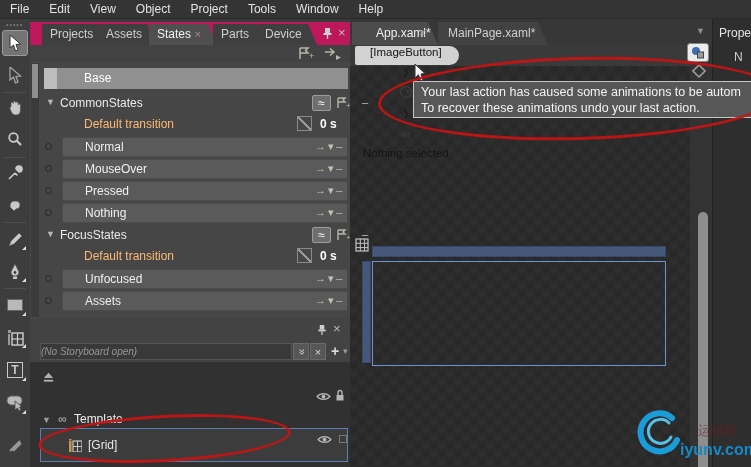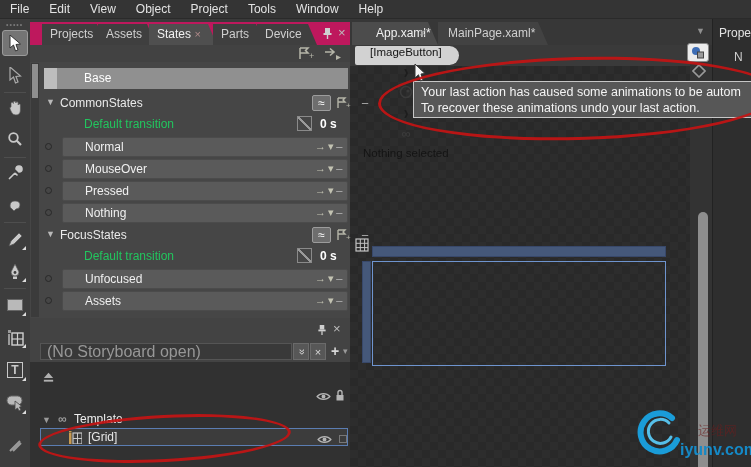--- a/index.html
+++ b/index.html
@@ -40,49 +40,49 @@
   .grp-hdr .car { position:absolute; left:2px; top:2px; color:#b9b9b9; font-size:9px; }
   .grp-hdr .nm { position:absolute; left:16px; top:1px; font-size:12px; color:#eaeaea; }
   .state-row { position:absolute; left:32px; width:286px; height:20px; background:#5a5a5a;
                border:1px solid #4b4b4b; border-radius:2px; }
   .state-row .lbl { position:absolute; left:22px; top:2px; font-size:12px; color:#f0f0f0; }
   .row-icons { position:absolute; right:4px; top:2px; display:flex; gap:2px;
                font-size:11px; color:#c3c3b2; }
   .dot { position:absolute; left:15px; width:7px; height:7px; border:1px solid #282828;
          border-radius:50%; }
   .trans-row { position:absolute; left:14px; width:304px; height:18px; }
-  .trans-row .lbl { position:absolute; left:40px; top:1px; font-size:12px; color:#22c55e; }
+  .trans-row .lbl { position:absolute; left:40px; top:1px; font-size:12px; color:#fdba74; }
   .trans-sq { position:absolute; left:253px; top:0; width:15px; height:15px;
               border:1px solid #8a8a8a;
               background:linear-gradient(to top right,transparent 46%,#9a9a9a 46%,#9a9a9a 54%,transparent 54%); }
   .trans-time { position:absolute; left:276px; top:1px; font-size:12px; color:#fff; font-weight:bold; }
   .ghdr-btn { position:absolute; top:0; width:19px; height:16px; background:#6e6e6e;
               border:1px solid #9c9c9c; border-radius:2px; display:flex;
               align-items:center; justify-content:center; color:#fff; font-size:12px; }
   .ghdr-flat { position:absolute; top:1px; width:18px; height:14px; display:flex;
                align-items:center; justify-content:center; color:#b5b5a8; }
   .minus { color:#a8a8a8; font-size:13px; }
 
   
   #obj-header { left:30px; top:318px; width:320px; height:24px; background:#434343; z-index:4;}
   .obj-tab { position:absolute; left:10px; top:2px; width:205px; height:22px; background:#525252;
              clip-path:polygon(0 0,calc(100% - 11px) 0,100% 100%,0 100%); }
   .obj-tab span { position:absolute; left:10px; top:3px; font-size:12px; color:#e8e8e8; }
   #storyboard-row { left:30px; top:342px; width:320px; height:20px; background:#434343; z-index:4;}
   .sb-box { position:absolute; left:10px; top:1px; width:252px; height:17px; background:#393939;
             border:1px solid #555; display:flex; align-items:center; }
-  .sb-box span { margin-left:6px; font-size:16px; color:#979797; }
+  .sb-box span { font-size:10px; color:#979797;font-style:italic; }
   .sb-btn { position:absolute; top:1px; width:16px; height:17px; background:#575757;
             border:1px solid #6a6a6a; display:flex; align-items:center; justify-content:center;
             color:#d8d8d8; font-size:11px; }
   #obj-tree { left:30px; top:362px; width:320px; height:105px; background:#313131; z-index:4;}
   .tree-root { position:absolute; left:12px; top:8px; width:300px; font-size:11px;
                color:#f0f0f0; white-space:nowrap; overflow:hidden; letter-spacing:-0.2px; }
   .tmpl-row { position:absolute; left:12px; top:50px; font-size:12px; color:#ededed; }
-  #grid-row { position:absolute; left:10px; top:66px; width:308px; height:18px; background:#3c3c3c;
+  #grid-row { position:absolute; left:10px; top:66px; width:308px; height:34px; background:#3c3c3c;
               border:1px solid #5b7db2; display:flex; align-items:center; }
   #grid-row .lbl { margin-left:6px; font-size:12px; color:#e6e6e6; }
   .sq-check { position:absolute; width:8px; height:8px; border:1px solid #777; }
 
   
   #doc-tabbar { left:350px; top:19px; width:362px; height:26px; background:#373737; z-index:3;}
   .dtab { position:absolute; top:3px; height:23px; line-height:23px; font-size:12px;
           padding:0 22px 0 10px; background:#424242; color:#cfcfcf;
           clip-path:polygon(0 0,calc(100% - 10px) 0,100% 100%,0 100%); }
   .dtab.active { background:#4c4c4c; color:#f0f0f0;padding-left:24px; }

